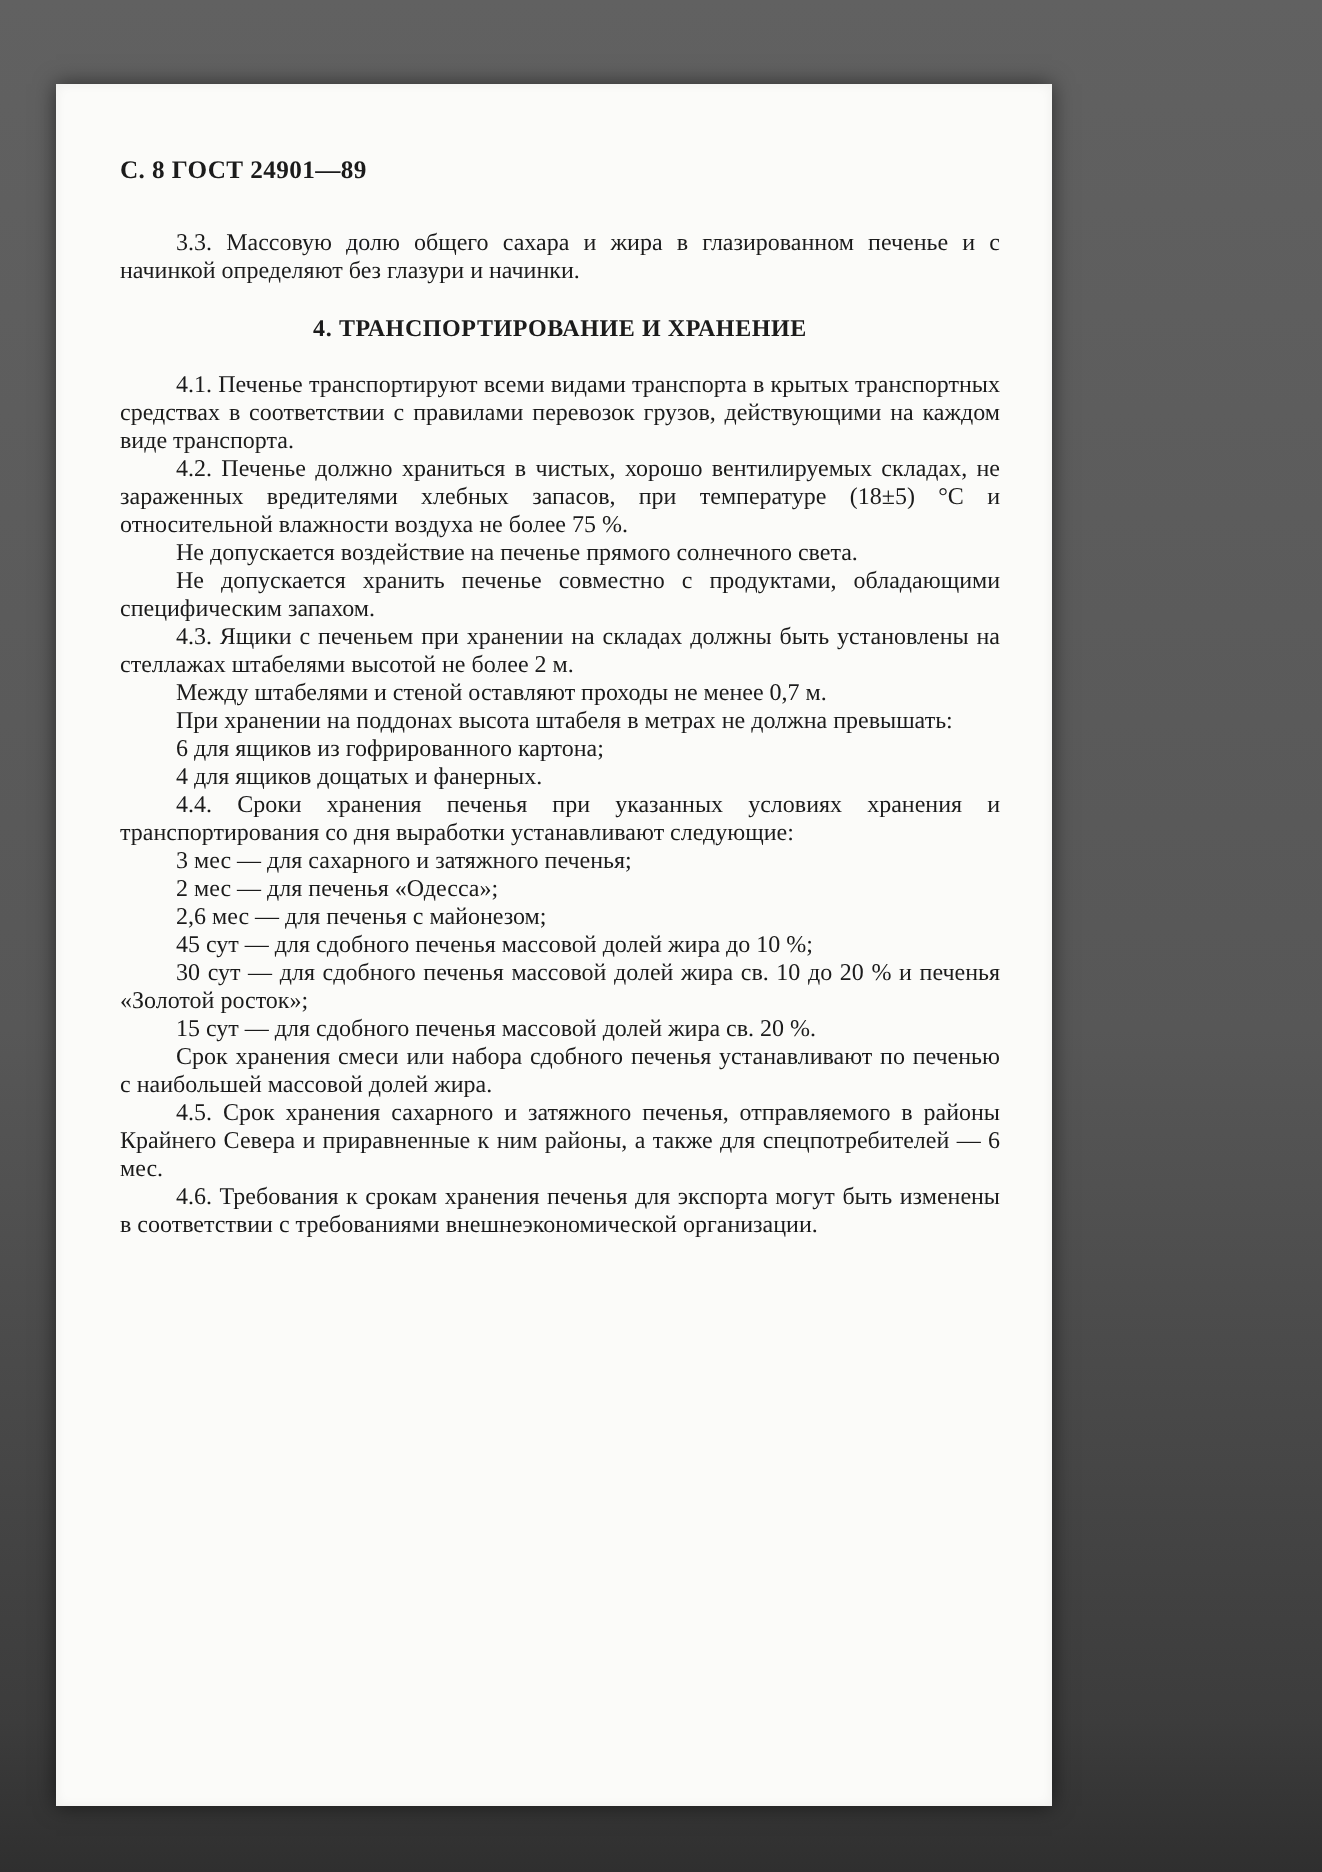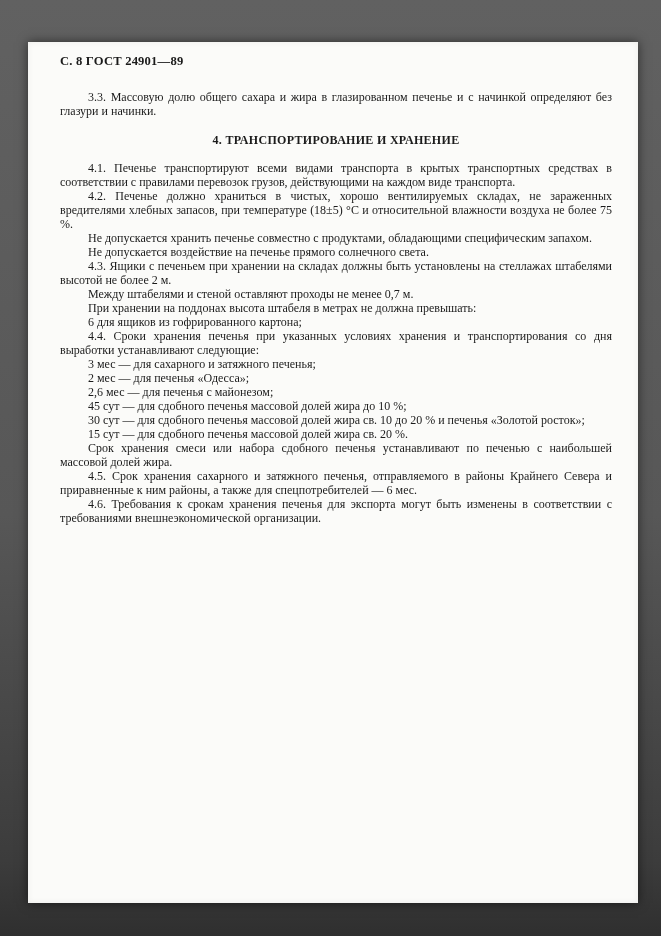--- a/index.html
+++ b/index.html
@@ -12,26 +12,26 @@
     width: 661px;
     height: 936px;
     overflow: hidden;
     background: linear-gradient(180deg, #616161 0%, #575757 55%, #3c3c3c 92%, #2f2f2f 100%);
     font-family: "Liberation Serif", "DejaVu Serif", serif;
   }
   .page {
     position: absolute;
     left: 28px;
     top: 42px;
-    width: 610px;
+    width: 498px;
     height: 861px;
     background: #fbfbf9;
     box-shadow: 0 0 10px rgba(0,0,0,0.55), inset 0 0 6px rgba(0,0,0,0.06);
     box-sizing: border-box;
-    padding: 12px 26px 0 32px;
+    padding: 36px 26px 0 32px;
     color: #1b1b1b;
   }
   .page-header {
     font-weight: bold;
     font-size: 12.6px;
     letter-spacing: 0.2px;
     margin: 0 0 21px 0;
   }
   .doc-body {
     font-size: 12px;
@@ -56,26 +56,27 @@
 <body>
 
 <div class="scan">
   <div class="page">
     <div class="page-header">С. 8 ГОСТ 24901—89</div>
     <div class="doc-body">
         <p class="para">3.3. Массовую долю общего сахара и жира в глазированном печенье и с начинкой определяют без глазури и начинки.</p>
         <p class="heading">4. ТРАНСПОРТИРОВАНИЕ И ХРАНЕНИЕ</p>
         <p class="para">4.1. Печенье транспортируют всеми видами транспорта в крытых транспортных средствах в соответствии с правилами перевозок грузов, действующими на каждом виде транспорта.</p>
         <p class="para">4.2. Печенье должно храниться в чистых, хорошо вентилируемых складах, не зараженных вредителями хлебных запасов, при температуре (18±5) °С и относительной влажности воздуха не более 75 %.</p>
+        <p class="para">Не допускается воздействие на печенье прямого солнечного света.</p>
         <p class="para">Не допускается хранить печенье совместно с продуктами, обладающими специфическим запахом.</p>
-        <p class="para">Не допускается воздействие на печенье прямого солнечного света.</p>
         <p class="para">4.3. Ящики с печеньем при хранении на складах должны быть установлены на стеллажах штабелями высотой не более 2 м.</p>
         <p class="para">Между штабелями и стеной оставляют проходы не менее 0,7 м.</p>
         <p class="para">При хранении на поддонах высота штабеля в метрах не должна превышать:</p>
         <p class="para">6 для ящиков из гофрированного картона;</p>
+        <p class="para">4 для ящиков дощатых и фанерных.</p>
         <p class="para">4.4. Сроки хранения печенья при указанных условиях хранения и транспортирования со дня выработки устанавливают следующие:</p>
         <p class="para">3 мес — для сахарного и затяжного печенья;</p>
         <p class="para">2 мес — для печенья «Одесса»;</p>
         <p class="para">2,6 мес — для печенья с майонезом;</p>
         <p class="para">45 сут — для сдобного печенья массовой долей жира до 10 %;</p>
         <p class="para">30 сут — для сдобного печенья массовой долей жира св. 10 до 20 % и печенья «Золотой росток»;</p>
         <p class="para">15 сут — для сдобного печенья массовой долей жира св. 20 %.</p>
         <p class="para">Срок хранения смеси или набора сдобного печенья устанавливают по печенью с наибольшей массовой долей жира.</p>
         <p class="para">4.5. Срок хранения сахарного и затяжного печенья, отправляемого в районы Крайнего Севера и приравненные к ним районы, а также для спецпотребителей — 6 мес.</p>
         <p class="para">4.6. Требования к срокам хранения печенья для экспорта могут быть изменены в соответствии с требованиями внешнеэкономической организации.</p>

